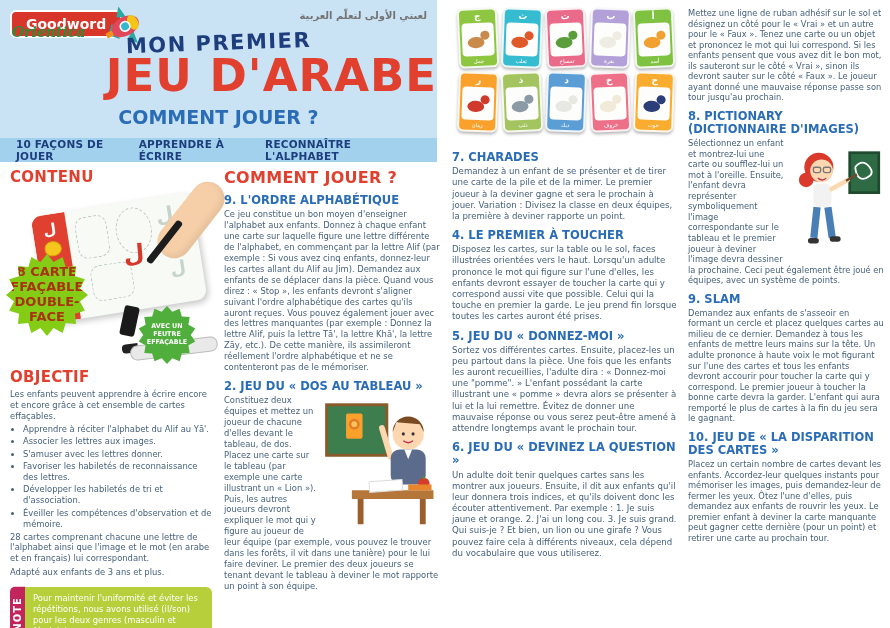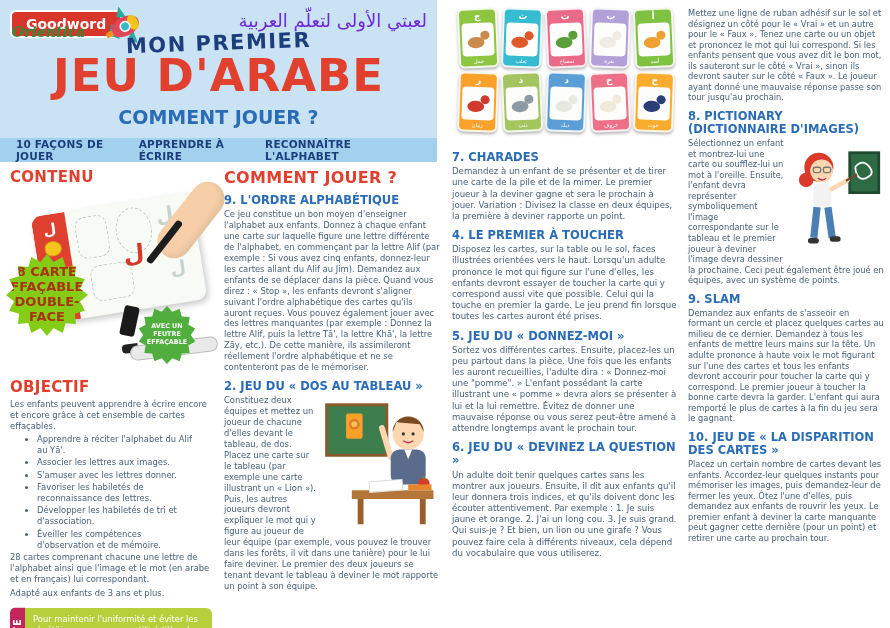--- a/index.html
+++ b/index.html
@@ -9,43 +9,43 @@
   
   .header{position:absolute;left:0;top:0;width:437px;height:138px;background:#c9e2f4}
   .band{position:absolute;left:0;top:138px;width:437px;height:24px;background:#a2d1ee;
         display:flex;align-items:center;justify-content:space-between;padding:0 16px;box-sizing:border-box}
   .band span{font-size:10.5px;font-weight:bold;color:#1d3d7c;letter-spacing:.2px}
   .logo-box{position:absolute;left:10px;top:10px;background:#d8352b;color:#fff;font-weight:bold;
             font-size:14px;padding:4px 14px;border-radius:6px;border:2px solid #fff}
   .logo-sub{position:absolute;left:12px;top:24px;color:#2e8b37;font-family:"DejaVu Serif",serif;
             font-style:italic;font-weight:bold;font-size:14px}
   .rocket{position:absolute;left:96px;top:4px}
-  .arabic-tagline{position:absolute;right:10px;top:10px;color:#6d28d9;font-weight:normal;font-size:18px;direction:rtl}
+  .arabic-tagline{position:absolute;right:10px;top:10px;color:#737373;font-weight:bold;font-size:10px;direction:rtl}
   .kicker{position:absolute;left:0;top:31px;width:100%;text-align:center;font-size:21px;font-weight:bold;
           color:#1d3d7c;letter-spacing:1.5px;transform:rotate(-2deg)}
-  .title{position:absolute;left:0;top:53px;width:100%;text-align:center;font-size:45px;font-weight:bold;
+  .title{position:absolute;left:0;top:53px;width:100%;text-align:right;font-size:45px;font-weight:bold;
          color:#e2402f;letter-spacing:1px;line-height:1}
   .subtitle{position:absolute;left:0;top:106px;width:100%;text-align:center;font-size:19px;font-weight:bold;color:#2a6db6}
 
   
   .h-red{color:#e2402f;font-weight:bold;font-size:15px;margin:0 0 3px;letter-spacing:.3px}
   .sec-title{color:#2a6db6;font-weight:bold;font-size:11.5px;line-height:1.15;margin:7px 0 2px}
   .body{color:#46617c;font-size:8.4px;line-height:1.3}
 
   
   .col-contenu{position:absolute;left:10px;top:168px;width:202px}
   .col-mid{position:absolute;left:224px;top:168px;width:216px}
   .col-3{position:absolute;left:452px;top:144px;width:226px}
   .col-3 .body{font-size:8.6px}
   .col-4{position:absolute;left:688px;top:8px;width:196px}
   .col-4 .body{font-size:8.3px;line-height:1.27}
   .col-mid .h-red{font-size:16px}
 
   
-  .col-contenu ul{margin:2px 14px;padding-left:13px}
+  .col-contenu ul{margin:2px 0;padding-left:13px}
   .col-contenu li{margin-bottom:1.5px}
   .note{display:flex;margin-top:9px;align-items:stretch}
   .note-label{background:#c2255c;color:#fff;font-weight:bold;font-size:10px;letter-spacing:1px;
               writing-mode:vertical-rl;transform:rotate(180deg);text-align:center;
               padding:3px 2px;border-radius:0 5px 5px 0}
   .note-box{background:#b6cf3b;color:#fff;font-size:8.4px;line-height:1.3;padding:6px 8px;
             border-radius:0 6px 6px 0;flex:1}
 
   
   .product{position:relative;height:172px;margin-top:4px}
@@ -242,21 +242,21 @@
     </div>
     <div class="hand"></div>
     <div class="hand-marker"></div>
     <div class="badge badge-orange" style="clip-path: polygon(50% 0%, 58% 9.79%, 69.13% 3.81%, 72.78% 15.91%, 85.36% 14.64%, 84.09% 27.22%, 96.19% 30.87%, 90.21% 42%, 100% 50%, 90.21% 58%, 96.19% 69.13%, 84.09% 72.78%, 85.36% 85.36%, 72.78% 84.09%, 69.13% 96.19%, 58% 90.21%, 50% 100%, 42% 90.21%, 30.87% 96.19%, 27.22% 84.09%, 14.64% 85.36%, 15.91% 72.78%, 3.81% 69.13%, 9.79% 58%, 0% 50%, 9.79% 42%, 3.81% 30.87%, 15.91% 27.22%, 14.64% 14.64%, 27.22% 15.91%, 30.87% 3.81%, 42% 9.79%);">28 CARTES EFFAÇABLES DOUBLE-FACE</div>
     <div class="marker-cap"></div>
     <div class="marker-tip"></div>
     <div class="marker-body"></div>
     <div class="badge badge-green" style="clip-path: polygon(50% 0%, 59.12% 10.03%, 71.69% 4.95%, 75.56% 17.94%, 89.09% 18.83%, 86.94% 32.21%, 98.75% 38.87%, 91% 50%, 98.75% 61.13%, 86.94% 67.79%, 89.09% 81.17%, 75.56% 82.06%, 71.69% 95.05%, 59.12% 89.97%, 50% 100%, 40.88% 89.97%, 28.31% 95.05%, 24.44% 82.06%, 10.91% 81.17%, 13.06% 67.79%, 1.25% 61.13%, 9% 50%, 1.25% 38.87%, 13.06% 32.21%, 10.91% 18.83%, 24.44% 17.94%, 28.31% 4.95%, 40.88% 10.03%);">AVEC UN FEUTRE EFFAÇABLE</div>
   </div>
 
-  <div class="h-red" style="margin-top:16px">OBJECTIF</div>
+  <div class="h-red" style="margin-top:6px">OBJECTIF</div>
   <div class="body">Les enfants peuvent apprendre à écrire encore et encore grâce à cet ensemble de cartes effaçables.</div>
   <ul class="body">
     <li>Apprendre à réciter l'alphabet du Alif au Yā'.</li>
     <li>Associer les lettres aux images.</li>
     <li>S'amuser avec les lettres donner.</li>
     <li>Favoriser les habiletés de reconnaissance des lettres.</li>
     <li>Développer les habiletés de tri et d'association.</li>
     <li>Éveiller les compétences d'observation et de mémoire.</li>
   </ul>
   <div class="body">28 cartes comprenant chacune une lettre de l'alphabet ainsi que l'image et le mot (en arabe et en français) lui correspondant.</div>

